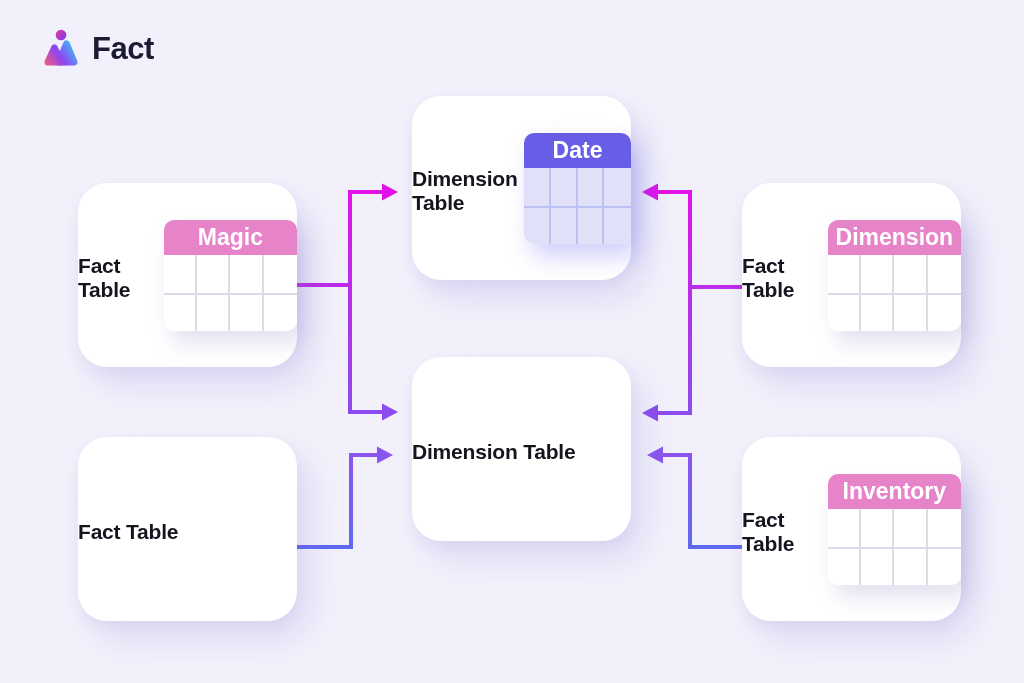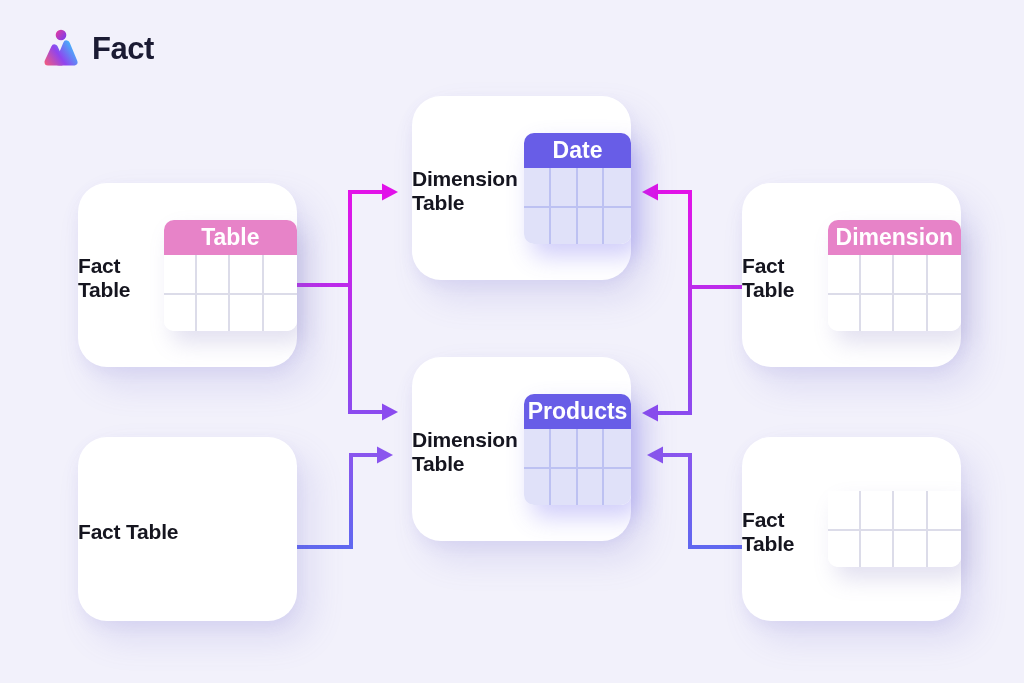--- a/index.html
+++ b/index.html
@@ -105,21 +105,21 @@
     <polygon points="393,455 377,446.5 377,463.5" fill="#8A55EE"></polygon>
     <polygon points="642,192 658,183.5 658,200.5" fill="#E111E9"></polygon>
     <polygon points="642,413 658,404.5 658,421.5" fill="#8B4BEF"></polygon>
     <polygon points="647,455 663,446.5 663,463.5" fill="#8A55EE"></polygon>
   </g>
 </svg>
 
 <div class="card fact pos-sales">
   <div class="card-title">Fact Table</div>
   <div class="table">
-    <div class="table-header">Table</div>
+    <div class="table-header">Magic</div>
     <div class="table-body">
       <div class="cell"></div>
         <div class="cell"></div>
         <div class="cell"></div>
         <div class="cell"></div>
       <div class="cell"></div>
         <div class="cell"></div>
         <div class="cell"></div>
         <div class="cell"></div>
     </div>
@@ -142,33 +142,20 @@
       <div class="cell"></div>
         <div class="cell"></div>
         <div class="cell"></div>
         <div class="cell"></div>
     </div>
   </div>
 </div>
 
 <div class="card dim pos-products">
   <div class="card-title">Dimension Table</div>
-  <div class="table">
-    <div class="table-header">Products</div>
-    <div class="table-body">
-      <div class="cell"></div>
-        <div class="cell"></div>
-        <div class="cell"></div>
-        <div class="cell"></div>
-      <div class="cell"></div>
-        <div class="cell"></div>
-        <div class="cell"></div>
-        <div class="cell"></div>
-    </div>
-  </div>
 </div>
 
 <div class="card fact pos-promotions">
   <div class="card-title">Fact Table</div>
   <div class="table">
     <div class="table-header">Dimension</div>
     <div class="table-body">
       <div class="cell"></div>
         <div class="cell"></div>
         <div class="cell"></div>
@@ -177,20 +164,21 @@
         <div class="cell"></div>
         <div class="cell"></div>
         <div class="cell"></div>
     </div>
   </div>
 </div>
 
 <div class="card fact pos-inventory">
   <div class="card-title">Fact Table</div>
   <div class="table">
+    <div class="table-header">Inventory</div>
     <div class="table-body">
       <div class="cell"></div>
         <div class="cell"></div>
         <div class="cell"></div>
         <div class="cell"></div>
       <div class="cell"></div>
         <div class="cell"></div>
         <div class="cell"></div>
         <div class="cell"></div>
     </div>

